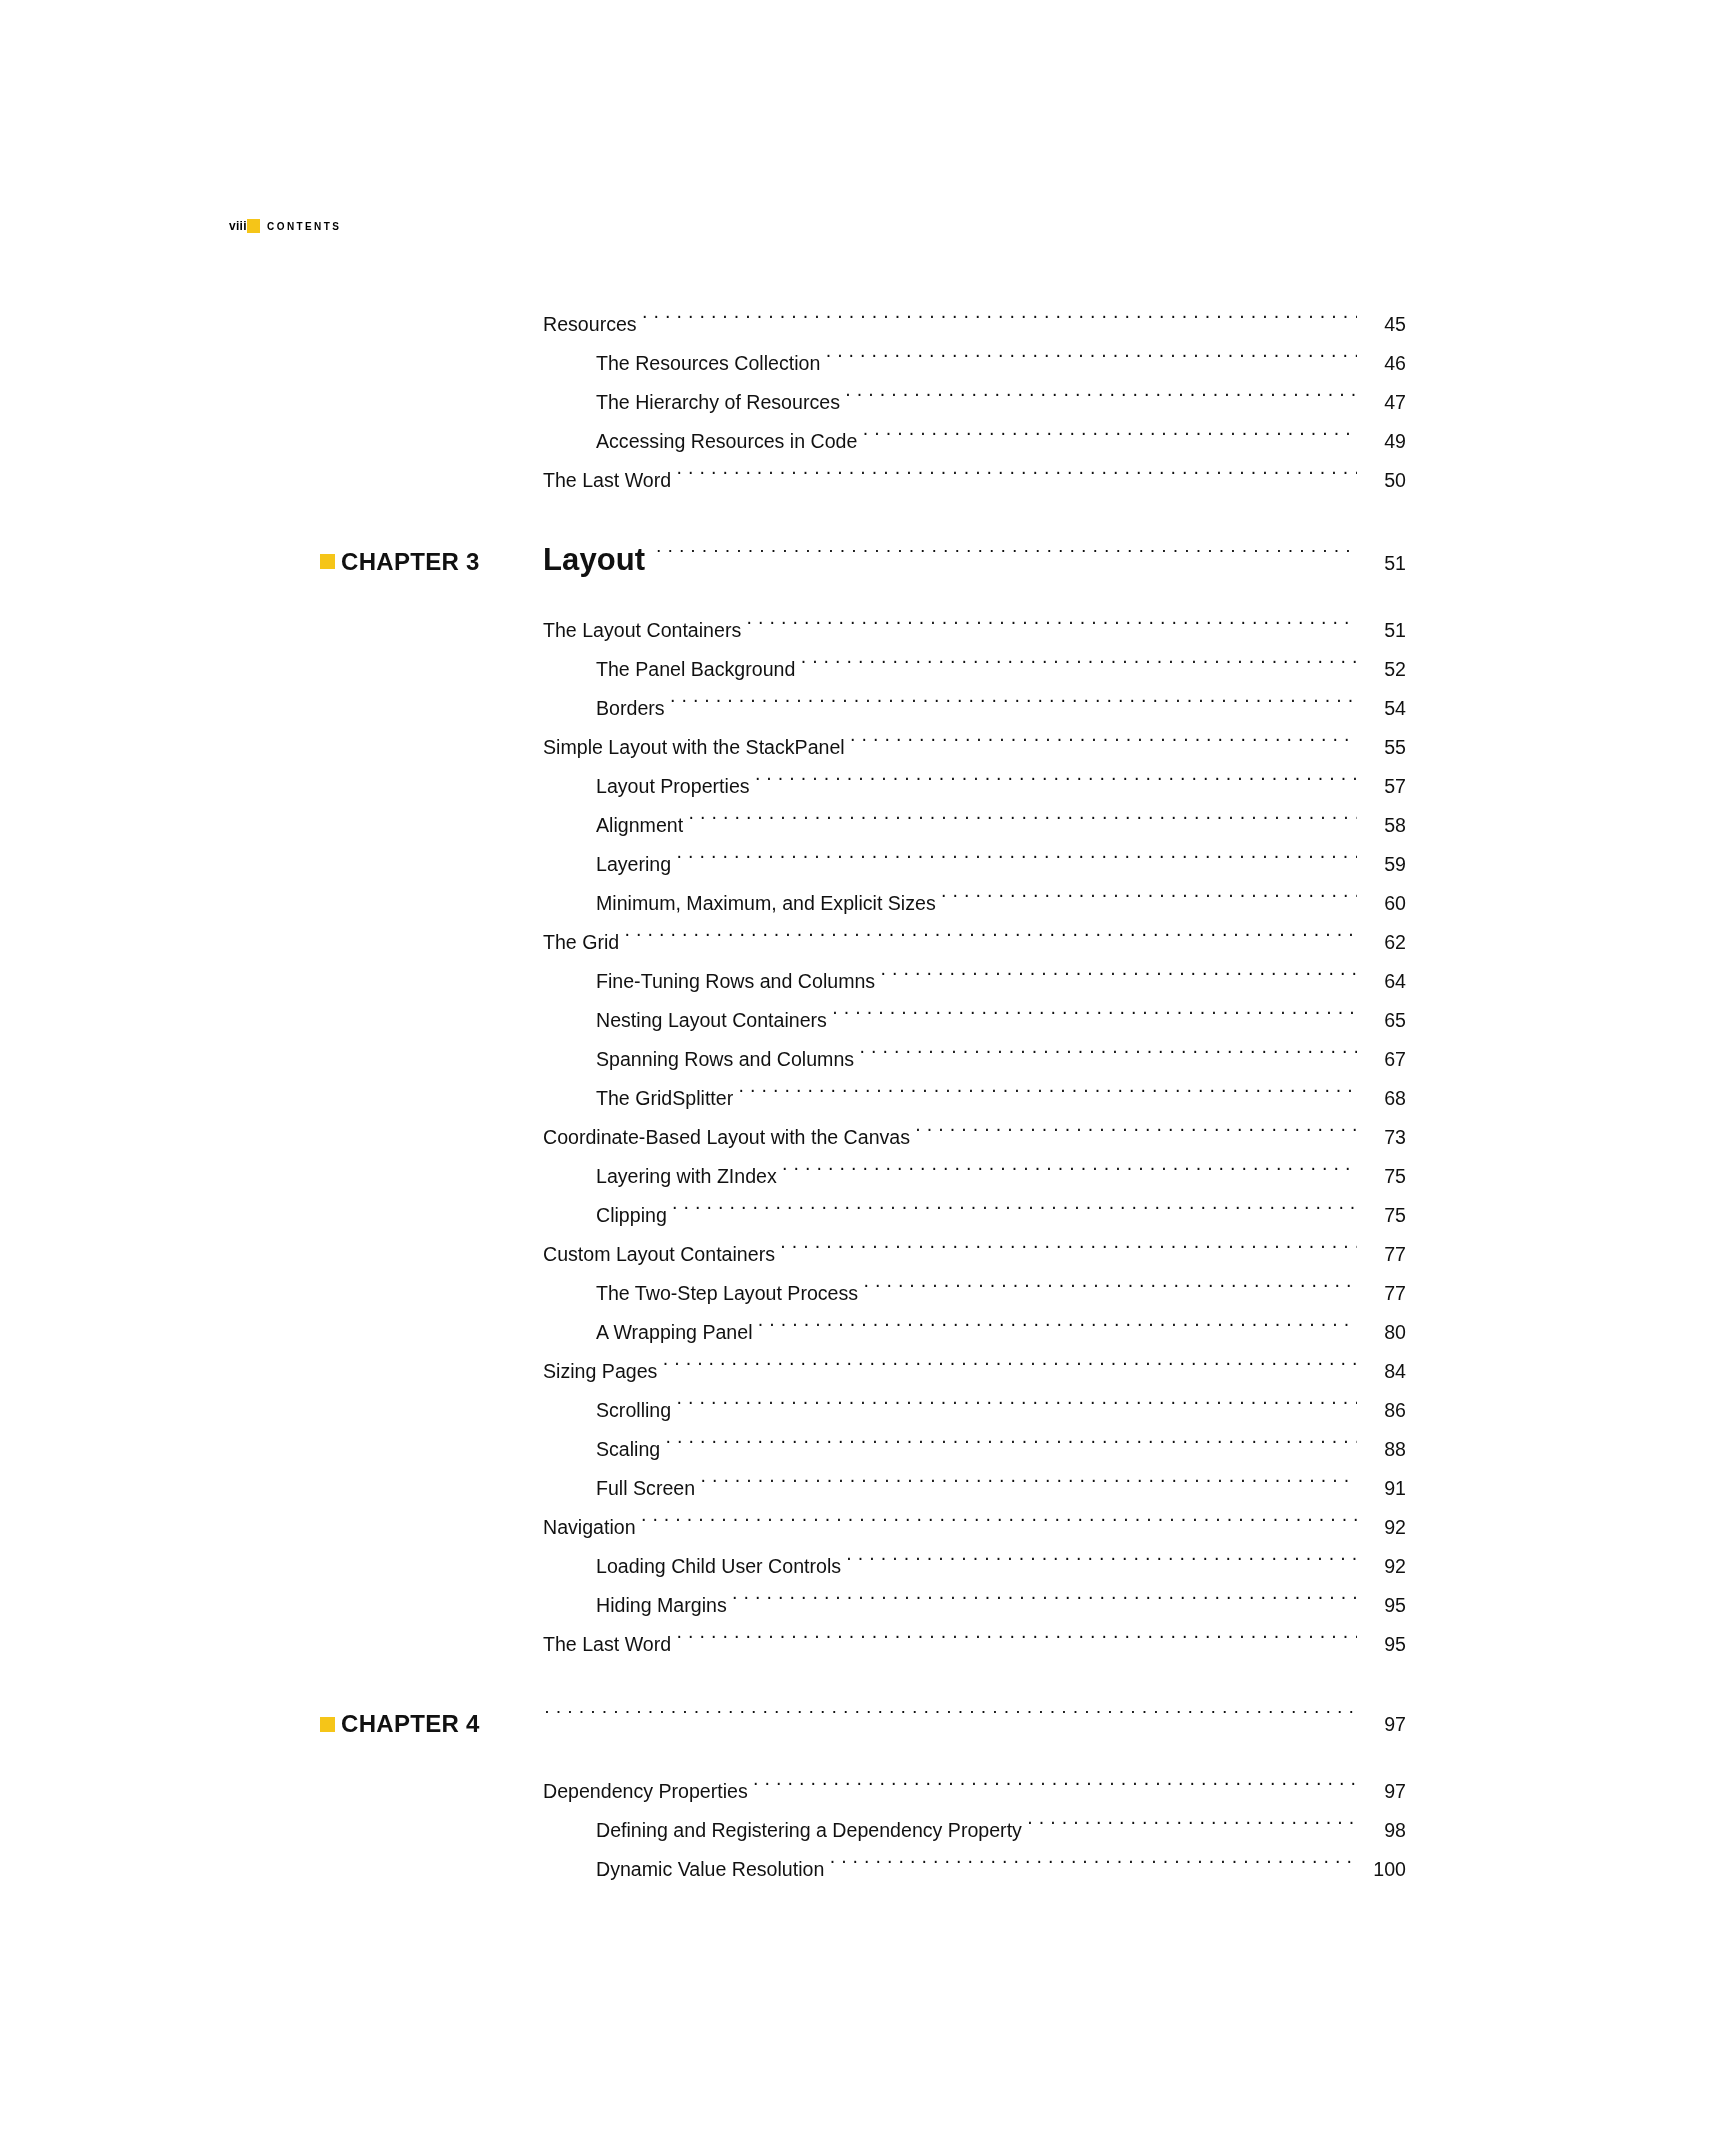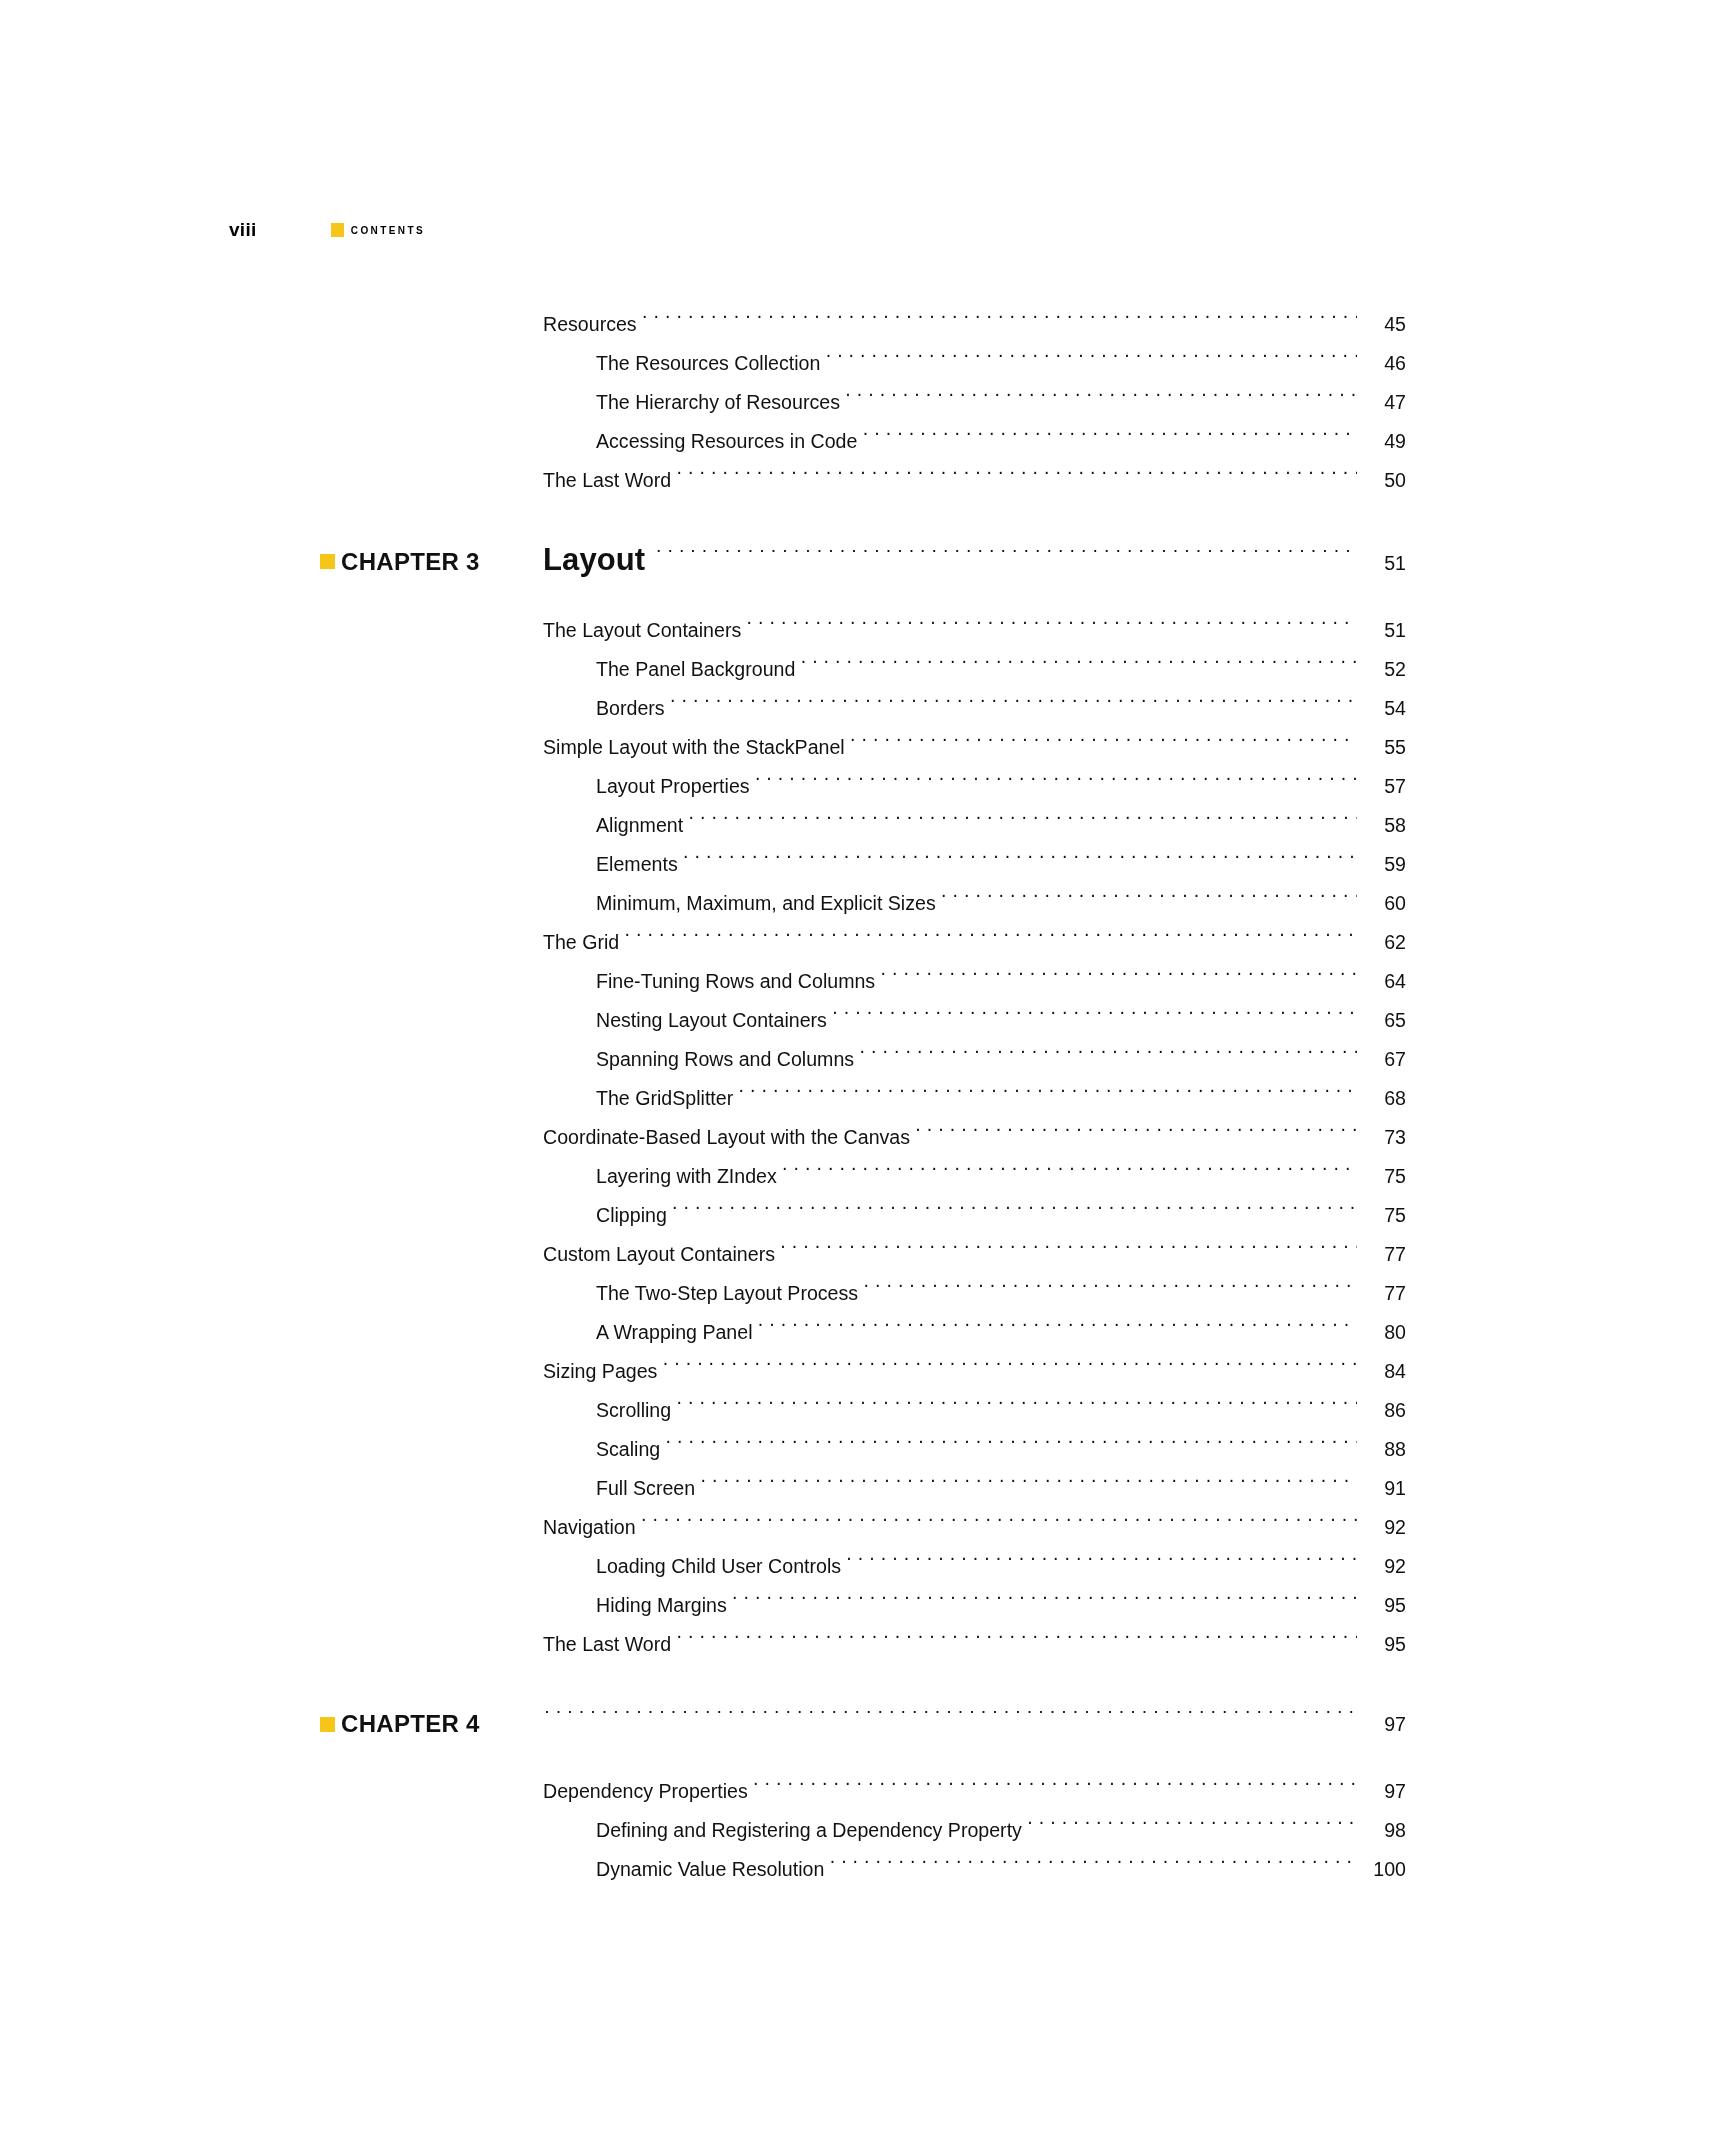--- a/index.html
+++ b/index.html
@@ -24,25 +24,24 @@
 
   
   .header {
     position: absolute;
     top: 219px;
     left: 229px;
     display: flex;
     align-items: center;
   }
   .folio {
-    font-size: 19px;
+    font-size: 12px;
     font-weight: bold;
     letter-spacing: 0.3px;
     color: #000;
-    margin-right: 74px;
   }
   .hdr-square {
     width: 13.5px;
     height: 13.5px;
     background: #f5c518;
     margin-right: 6.7px;
   }
   .hdr-label {
     font-size: 10px;
     font-weight: bold;
@@ -251,21 +250,21 @@
         <div class="gutter empty"></div>
         <div class="entry">
           <span class="title">Alignment</span>
           <span class="leader"></span>
           <span class="page-num">58</span>
         </div>
       </div>
       <div class="row lvl2">
         <div class="gutter empty"></div>
         <div class="entry">
-          <span class="title">Elements</span>
+          <span class="title">Layering</span>
           <span class="leader"></span>
           <span class="page-num">59</span>
         </div>
       </div>
       <div class="row lvl2">
         <div class="gutter empty"></div>
         <div class="entry">
           <span class="title">Minimum, Maximum, and Explicit Sizes</span>
           <span class="leader"></span>
           <span class="page-num">60</span>

